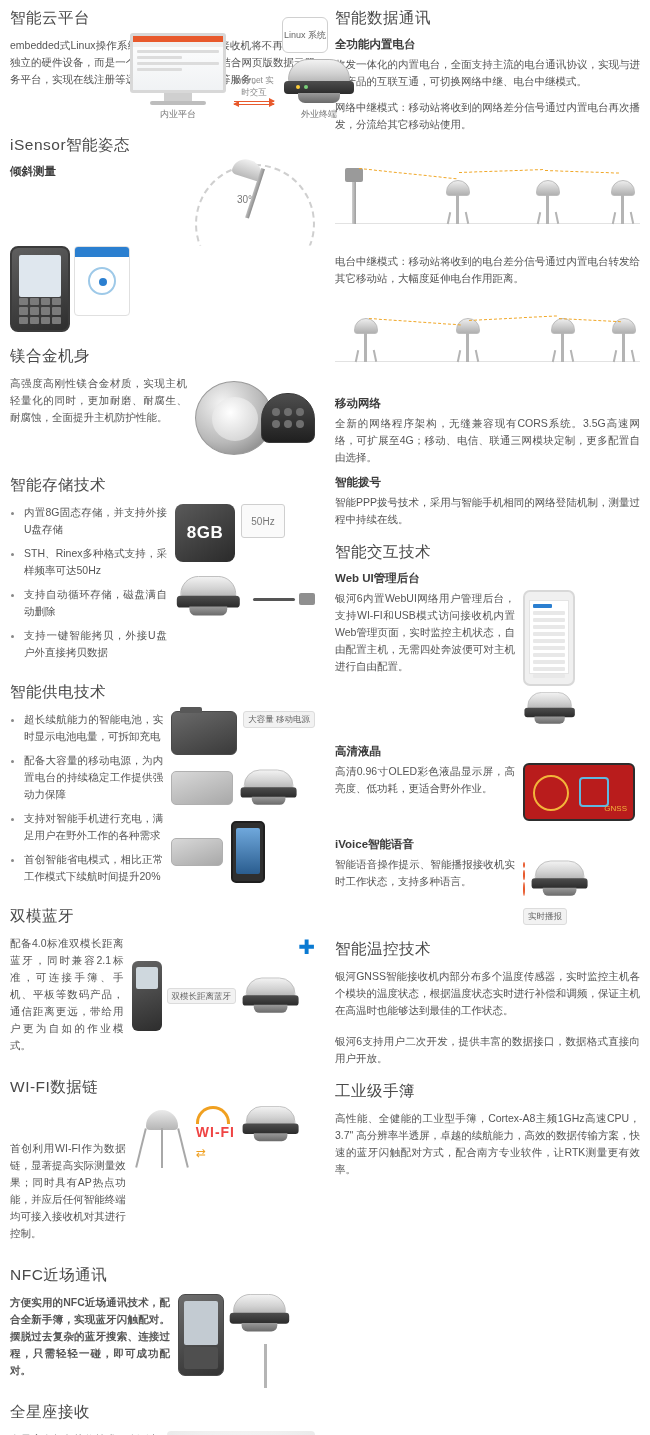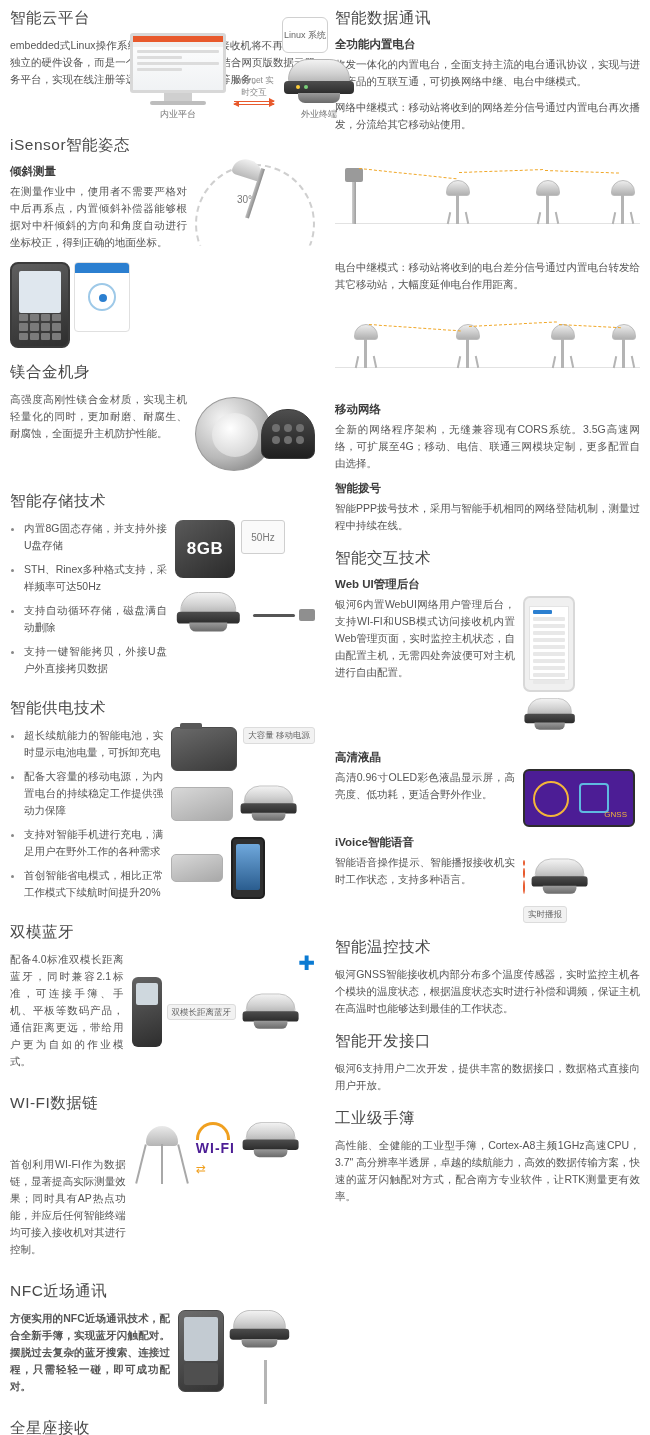--- a/index.html
+++ b/index.html
@@ -237,21 +237,21 @@
 
   
   .bt-icon { color: #0a7ad2; font-size: 20px; }
   .bt-dev {
     width: 30px; height: 70px; border-radius: 6px;
     background: linear-gradient(160deg,#636363,#2d2d2d); position: relative;
   }
   .bt-dev .s { position:absolute; left:4px; top:6px; right:4px; height:22px; background:#cfd8de; border-radius:2px; }
 
   
-  .wifi-txt { color: #4c1d95; font-weight: bold; font-size: 14px; letter-spacing: 1px; }
+  .wifi-txt { color: #ef4444; font-weight: bold; font-size: 14px; letter-spacing: 1px; }
   .wifi-arc {
     width: 34px; height: 18px; border: 3px solid #f0a020; border-bottom: none;
     border-radius: 34px 34px 0 0;
   }
   .tripod { width: 56px; height: 62px; position: relative; }
   .tripod .legs { position:absolute; left: 0; top: 22px; width: 56px; height: 40px; }
   .tripod .legs i {
     position:absolute; top:0; width: 2px; height: 40px; background:#a8a8a8; display:block;
   }
   .tripod .head {
@@ -274,21 +274,21 @@
     border-radius: 4px;
   }
   .constell .orbit {
     position:absolute; border: 1px solid #d8d8d8; border-radius: 50%;
   }
   .sat { position: absolute; width: 8px; height: 8px; border-radius: 50%; }
   .sat.gps { background: #b8b8b8; }
 
   
   .oled {
-    width: 112px; height: 58px; border-radius: 6px; background: #4c1d95;
+    width: 112px; height: 58px; border-radius: 6px; background: #b91c1c;
     border: 2px solid #2d2d2d; position: relative; overflow: hidden;
   }
   .oled .g1 { position:absolute; left:8px; top:10px; width:36px; height:36px; border-radius:50%; border:2px solid #f3b53a; }
   .oled .g2 { position:absolute; left:54px; top:12px; width:30px; height:30px; border-radius:4px; border:2px solid #5fb9e0; }
   .oled .t { position:absolute; right:6px; bottom:6px; color:#f3b53a; font-size:8px; }
 
   
   .webphone {
     width: 52px; height: 96px; border-radius: 7px; background: #f0f0f0;
     border: 2px solid #d8d8d8; position: relative;
@@ -392,21 +392,20 @@
             <div class="cap">外业终端</div>
           </div>
         </div>
       </div>
 
       <div class="block">
         <h2 class="sec-title">iSensor智能姿态</h2>
         <div class="row">
           <div class="text-part" style="max-width:180px;">
             <h3 class="sub-title">倾斜测量</h3>
-            <p class="body">在测量作业中，使用者不需要严格对中后再系点，内置倾斜补偿器能够根据对中杆倾斜的方向和角度自动进行坐标校正，得到正确的地面坐标。</p>
           </div>
           <div class="img-part">
             <div class="arc">
               <div class="circle"></div>
               <div class="pole-head"></div>
               <div class="pole"></div>
               <div class="deg">30°</div>
             </div>
           </div>
         </div>
@@ -667,21 +666,21 @@
                 <i style="left:0;transform:rotate(12deg);"></i>
                 <i style="left:9px;"></i>
                 <i style="left:18px;transform:rotate(-12deg);"></i>
               </div>
           </div>
           <div class="dash" style="left:24px; top:26px; width:98px; transform:rotate(6deg);"></div>
           <div class="dash" style="left:124px; top:30px; width:84px; transform:rotate(-2deg);"></div>
           <div class="dash" style="left:210px; top:28px; width:74px; transform:rotate(2deg);"></div>
         </div>
 
-        <p class="body" style="margin-top:25px;">电台中继模式：移动站将收到的电台差分信号通过内置电台转发给其它移动站，大幅度延伸电台作用距离。</p>
+        <p class="body" style="margin-top:19px;">电台中继模式：移动站将收到的电台差分信号通过内置电台转发给其它移动站，大幅度延伸电台作用距离。</p>
 
         <div class="diagram" style="height:76px;">
           <div class="ground"></div>
           <div class="station" style="left:18px;">
             <div class="rx"></div>
               <div class="pole"></div>
             <div class="tri">
                 <i style="left:0;transform:rotate(12deg);"></i>
                 <i style="left:9px;"></i>
                 <i style="left:18px;transform:rotate(-12deg);"></i>
@@ -765,21 +764,21 @@
           </div>
           <div class="img-part">
             <div class="oled">
               <div class="g1"></div>
                 <div class="g2"></div>
               <div class="t">GNSS</div>
             </div>
           </div>
         </div>
 
-        <h3 class="sub-title" style="margin-top:8px;">iVoice智能语音</h3>
+        <h3 class="sub-title" style="margin-top:16px;">iVoice智能语音</h3>
         <div class="row">
           <div class="text-part" style="max-width:180px;">
             <p class="body">智能语音操作提示、智能播报接收机实时工作状态，支持多种语言。</p>
           </div>
           <div class="img-part">
             <div style="display:flex; gap:5px; align-items:center;">
               <div class="waves">
                 <i style="height:6px;"></i>
                   <i style="height:10px;"></i>
                   <i style="height:14px;"></i>
@@ -794,21 +793,20 @@
           </div>
         </div>
       </div>
 
       <div class="block">
         <h2 class="sec-title">智能温控技术</h2>
         <p class="body">银河GNSS智能接收机内部分布多个温度传感器，实时监控主机各个模块的温度状态，根据温度状态实时进行补偿和调频，保证主机在高温时也能够达到最佳的工作状态。</p>
       </div>
 
       <div class="block">
-        <h2 class="sec-title">智能开发接口</h2>
         <p class="body">银河6支持用户二次开发，提供丰富的数据接口，数据格式直接向用户开放。</p>
       </div>
 
       <div class="block">
         <h2 class="sec-title">工业级手簿</h2>
         <p class="body">高性能、全健能的工业型手簿，Cortex-A8主频1GHz高速CPU，3.7" 高分辨率半透屏，卓越的续航能力，高效的数据传输方案，快速的蓝牙闪触配对方式，配合南方专业软件，让RTK测量更有效率。</p>
       </div>
 
     </div>
   </div>

